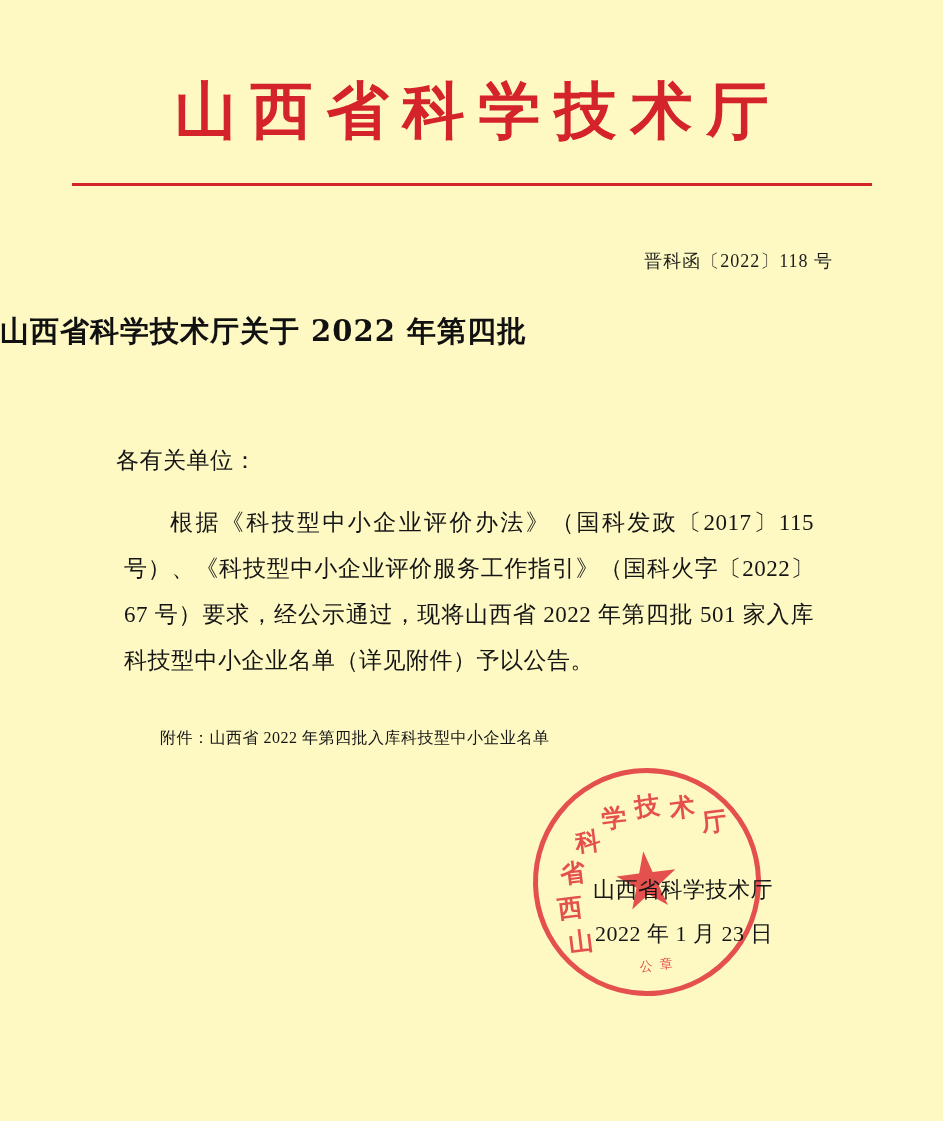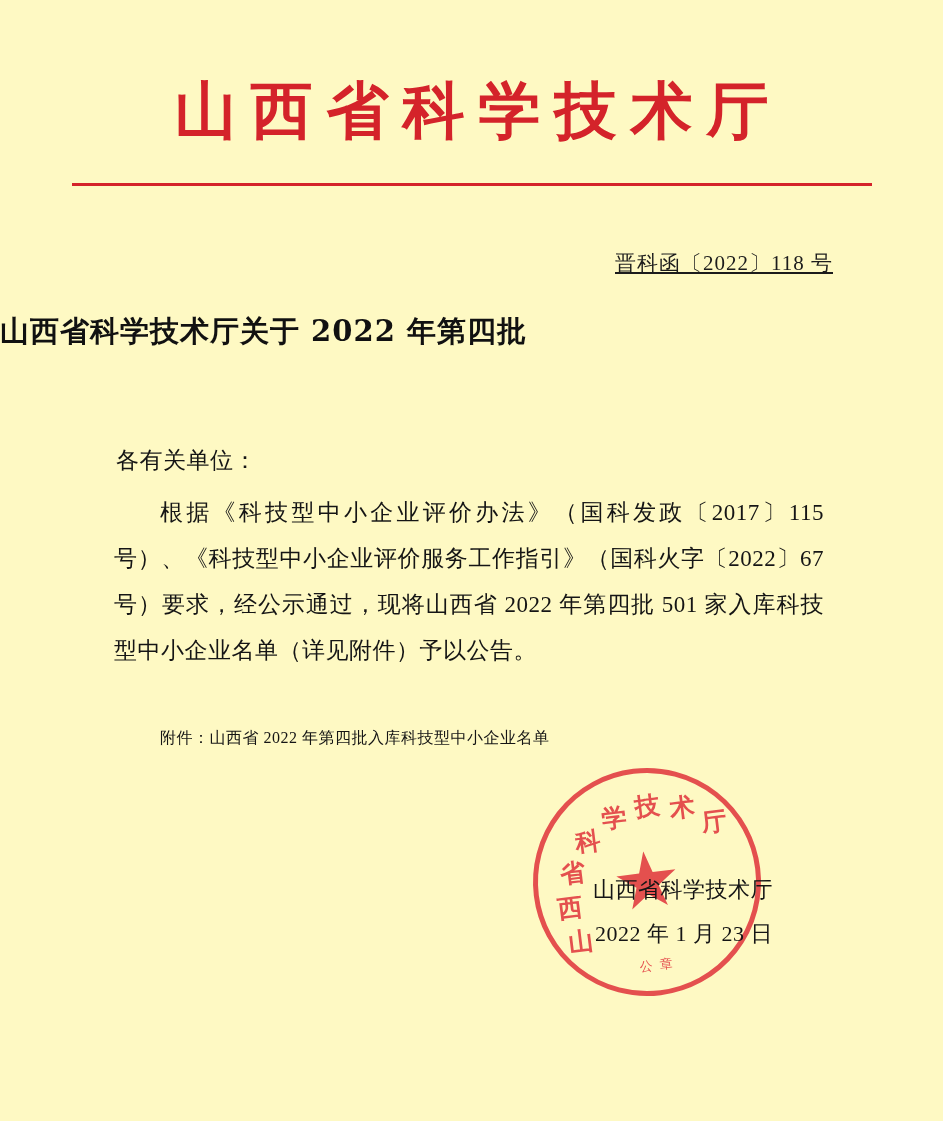--- a/index.html
+++ b/index.html
@@ -51,25 +51,24 @@
     height: 3px;
     background: #d4232a;
     width: 100%;
   }
 
   
   .doc-number {
     position: absolute;
     top: 249px;
     right: 110px;
-    font-size: 21px;
+    font-size: 18px;
     letter-spacing: 1px;
     color: #1c1c1c;
     white-space: nowrap;
-    text-decoration: underline;
   }
 
   
   .main-title {
     position: absolute;
     top: 308px;
     left: 0;
     width: 100%;
     font-family: "DejaVu Serif", "Liberation Serif", serif;
     font-weight: bold;
@@ -90,21 +89,21 @@
     width: 722px;
     font-size: 23px;
     line-height: 2.0;
     color: #151515;
     letter-spacing: 0.5px;
   }
   .salutation {
     margin: 0 0 2px 8px;
   }
   .para {
-    margin: 6px;
+    margin: 16px;
     text-align: justify;
     text-justify: inter-ideograph;
     text-indent: 2em;
   }
 
   
   .attachment {
     position: absolute;
     top: 728px;
     left: 160px;

